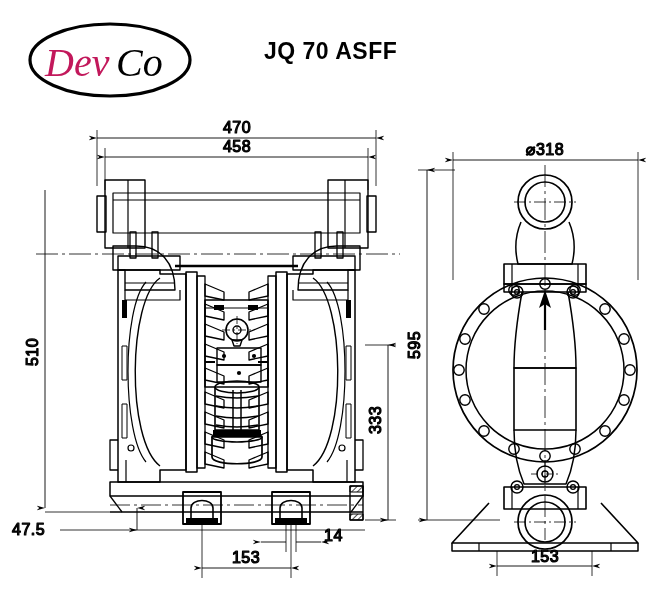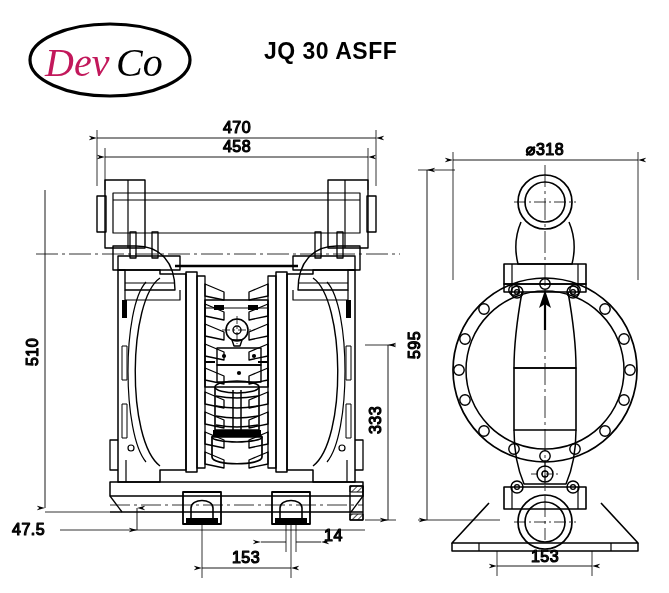--- a/index.html
+++ b/index.html
@@ -58,21 +58,21 @@
 <div id="page">
 
   <div id="logo-block">
     <svg width="168" height="80" viewBox="0 0 168 80" xmlns="http://www.w3.org/2000/svg">
       <ellipse cx="84" cy="40" rx="80" ry="36" fill="none" stroke="#000000" stroke-width="3.2"></ellipse>
       <text x="19" y="56" font-family="'Liberation Serif', serif" font-size="40" font-style="italic" fill="#c2185b">Dev</text>
       <text x="90" y="56" font-family="'Liberation Serif', serif" font-size="40" font-style="italic" fill="#000000">Co</text>
     </svg>
   </div>
 
-  <div id="title">JQ 30 ASFF</div>
+  <div id="title">JQ 70 ASFF</div>
 
   <svg id="drawing" viewBox="0 0 669 593" xmlns="http://www.w3.org/2000/svg">
 
     <defs>
       <marker id="arrL" markerWidth="10" markerHeight="8" refX="9" refY="4" orient="auto">
         <path d="M9,4 L0,1.6 L2.6,4 L0,6.4 Z" fill="#000"></path>
       </marker>
       <marker id="arrR" markerWidth="10" markerHeight="8" refX="1" refY="4" orient="auto">
         <path d="M1,4 L10,1.6 L7.4,4 L10,6.4 Z" fill="#000"></path>
       </marker>

